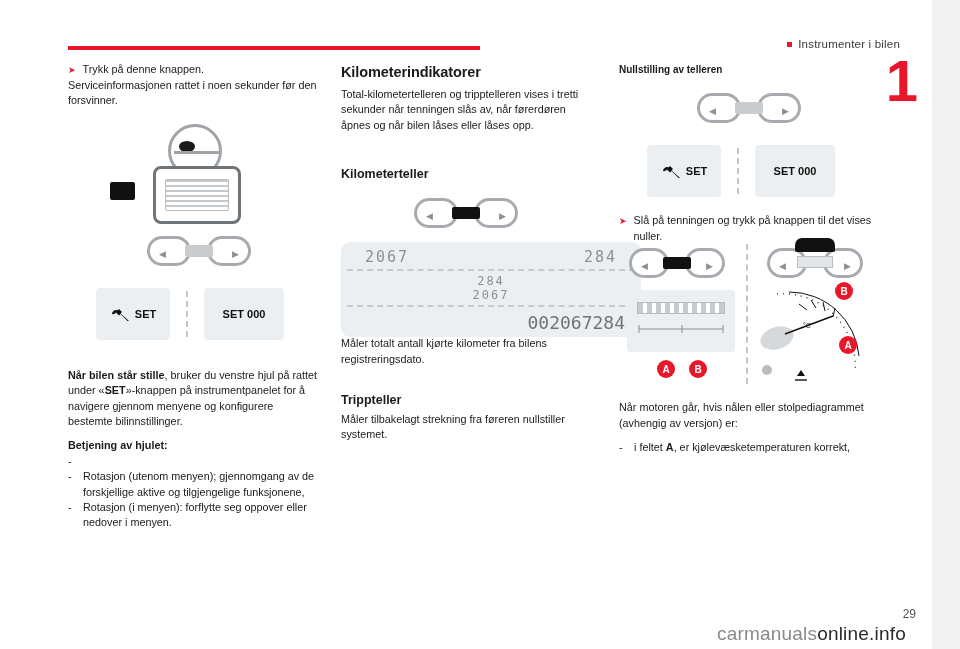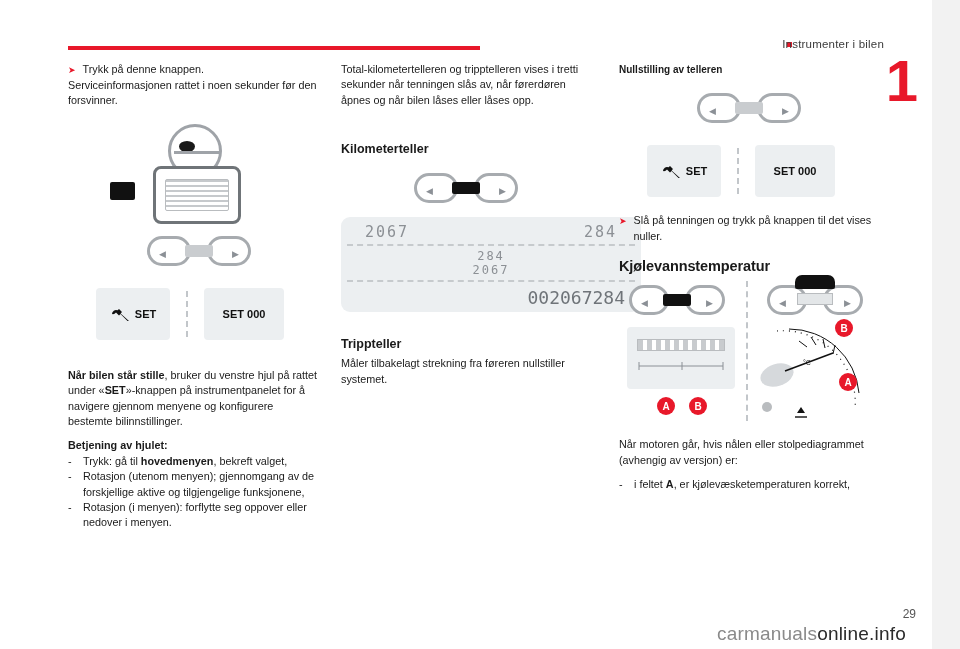--- a/index.html
+++ b/index.html
@@ -11,21 +11,21 @@
     color: #1a1a1a;
     position: relative;
     overflow: hidden;
   }
   
   .top-rule {
     position: absolute; left: 68px; top: 46px;
     width: 412px; height: 4px; background: #e8182a;
   }
   .chapter-title {
-    position: absolute; right: 76px; top: 38px;
+    position: absolute; right: 60px; top: 38px;
     font-size: 11.5px; color: #3b3b3b; letter-spacing: .2px;
   }
   .chapter-dot {
     position: absolute; right: 168px; top: 42px;
     width: 5px; height: 5px; background: #e8182a;
   }
   .chapter-number {
     position: absolute; right: 42px; top: 52px;
     font-size: 58px; line-height: 58px; font-weight: bold;
     color: #e8182a;
@@ -214,36 +214,34 @@
     </div>
   </div>
 
   <p class="para">
     <b>Når bilen står stille</b><span>, bruker du venstre hjul på rattet under «</span><b>SET</b><span>»-knappen på instrumentpanelet for å navigere gjennom menyene og konfigurere bestemte bilinnstillinger.</span>
   </p>
   <p><b>Betjening av hjulet:</b></p>
   <ul class="dashlist">
     <li>
         <span class="d">-</span>
-        <span>
-      <span>Trykk: gå til </span><b>hovedmenyen</b><span>, bekreft valget,</span>
-    </span>
       </li>
     <li>
         <span class="d">-</span>
         <span>Rotasjon (utenom menyen); gjennomgang av de forskjellige aktive og tilgjengelige funksjonene,</span>
       </li>
     <li>
         <span class="d">-</span>
         <span>Rotasjon (i menyen): forflytte seg oppover eller nedover i menyen.</span>
       </li>
   </ul>
 </div>
 
 <div class="col col2">
+  <h2 class="sec" style="margin-top:2px;">Kilometerindikatorer</h2>
   <p class="para">Total-kilometertelleren og tripptelleren vises i tretti sekunder når tenningen slås av, når førerdøren åpnes og når bilen låses eller låses opp.</p>
 
   <h3 class="subsec" style="margin-top:34px;">Kilometerteller</h3>
 
   <div class="illu" style="height:150px;">
     <div style="position:absolute;left:73px;top:12px;">
       <div class="pods">
         <div class="pod l">
             <span class="arr">◀</span>
           </div>
@@ -262,20 +260,21 @@
       <div class="row" style="font-size:12px;">284</div>
       <div class="row" style="font-size:12px;">2067</div>
       <div class="dashed"></div>
       <div class="big">
         <span>002067</span>
         <span>284</span>
       </div>
     </div>
   </div>
 
+  <p class="para">Måler totalt antall kjørte kilometer fra bilens registreringsdato.</p>
 
   <h3 class="subsec" style="margin-top:26px;">Trippteller</h3>
   <p class="para">Måler tilbakelagt strekning fra føreren nullstiller systemet.</p>
 </div>
 
 <div class="col col3">
   <p style="font-weight:bold;font-size:10px;margin-top:0;">Nullstilling av telleren</p>
 
   <div class="illu" style="height:150px;">
     <div style="position:absolute;left:78px;top:16px;">
@@ -303,21 +302,20 @@
         <span>SET  000</span>
       </div>
     </div>
   </div>
 
   <div class="bulletline" style="margin-top:-14px;">
     <span class="bullet-red">➤</span>
     <span>Slå på tenningen og trykk på knappen til det vises nuller.</span>
   </div>
 
-  <h2 class="sec" style="margin-top:14px;">Kjølevannstemperatur</h2>
 
   <div class="illu" style="height:150px;">
 
     <div style="position:absolute;left:10px;top:4px;">
       <div class="pods" style="width:96px;">
         <div class="pod l" style="width:40px;">
             <span class="arr">◀</span>
           </div>
         <div class="pod r" style="width:40px;">
             <span class="arr">▶</span>

